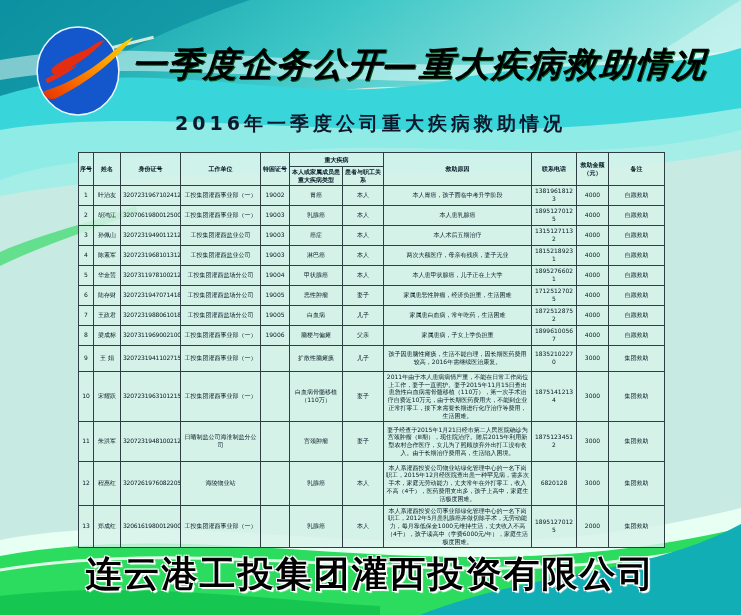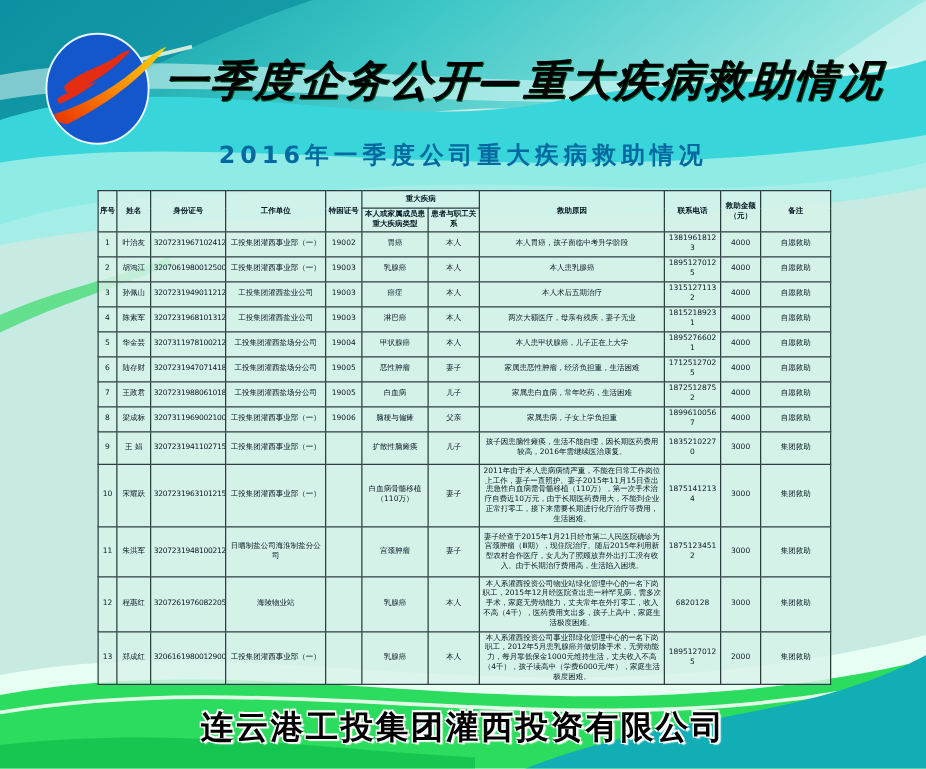--- a/index.html
+++ b/index.html
@@ -11,21 +11,21 @@
   .bg{position:absolute;left:0;top:0;}
   .logo{position:absolute;left:28px;top:24px;width:100px;height:94px;overflow:visible;}
   .banner-title{
     position:absolute;left:112px;top:42px;width:615px;
     text-align:center;font-size:34px;font-weight:bold;font-style:italic;
     letter-spacing:2px;color:#000;transform:skewX(-4deg);
     text-shadow:1px 1px 0 #052;white-space:nowrap;
   }
   .subtitle{
     position:absolute;left:0;top:111px;width:100%;text-align:center;
-    font-size:19px;font-weight:bold;letter-spacing:4px;color:#0369a1;white-space:nowrap;
+    font-size:19px;font-weight:bold;letter-spacing:4px;color:#0f172a;white-space:nowrap;
   }
   table.aid{
     position:absolute;left:78px;top:152px;width:586px;
     border-collapse:collapse;table-layout:fixed;
     background:rgba(216,243,234,0.82);
   }
   table.aid th,table.aid td{
     border:1px solid #2e3e42;color:#061622;text-align:center;
     vertical-align:middle;padding:1px 2px;line-height:1.3;
     font-size:6px;overflow:hidden;word-break:break-all;
@@ -35,21 +35,21 @@
   tbody tr{height:20px;}
   tbody tr:nth-child(9){height:26px;}
   tbody tr:nth-child(10){height:50px;}
   tbody tr:nth-child(11){height:40px;}
   tbody tr:nth-child(12){height:44px;}
   tbody tr:nth-child(13){height:36px;}
   td.num{font-size:5px;letter-spacing:-0.2px;white-space:nowrap;}
   td.left{text-align:left;font-size:5.5px;line-height:1.35;}
   .footer{
     position:absolute;left:0;bottom:16px;width:100%;text-align:center;
-    font-size:26px;font-weight:bold;letter-spacing:2px;color:#000;white-space:nowrap;
+    font-size:36px;font-weight:bold;letter-spacing:2px;color:#000;white-space:nowrap;
     text-shadow:-1px -1px 0 #fff,1px -1px 0 #fff,-1px 1px 0 #fff,1px 1px 0 #fff,2px 2px 1px #fff;
   }
 </style>
 </head>
 <body>
 
 <div class="board">
 
   <svg class="bg" width="741" height="615" viewBox="0 0 741 615" preserveAspectRatio="none" aria-hidden="true">
     <defs>

